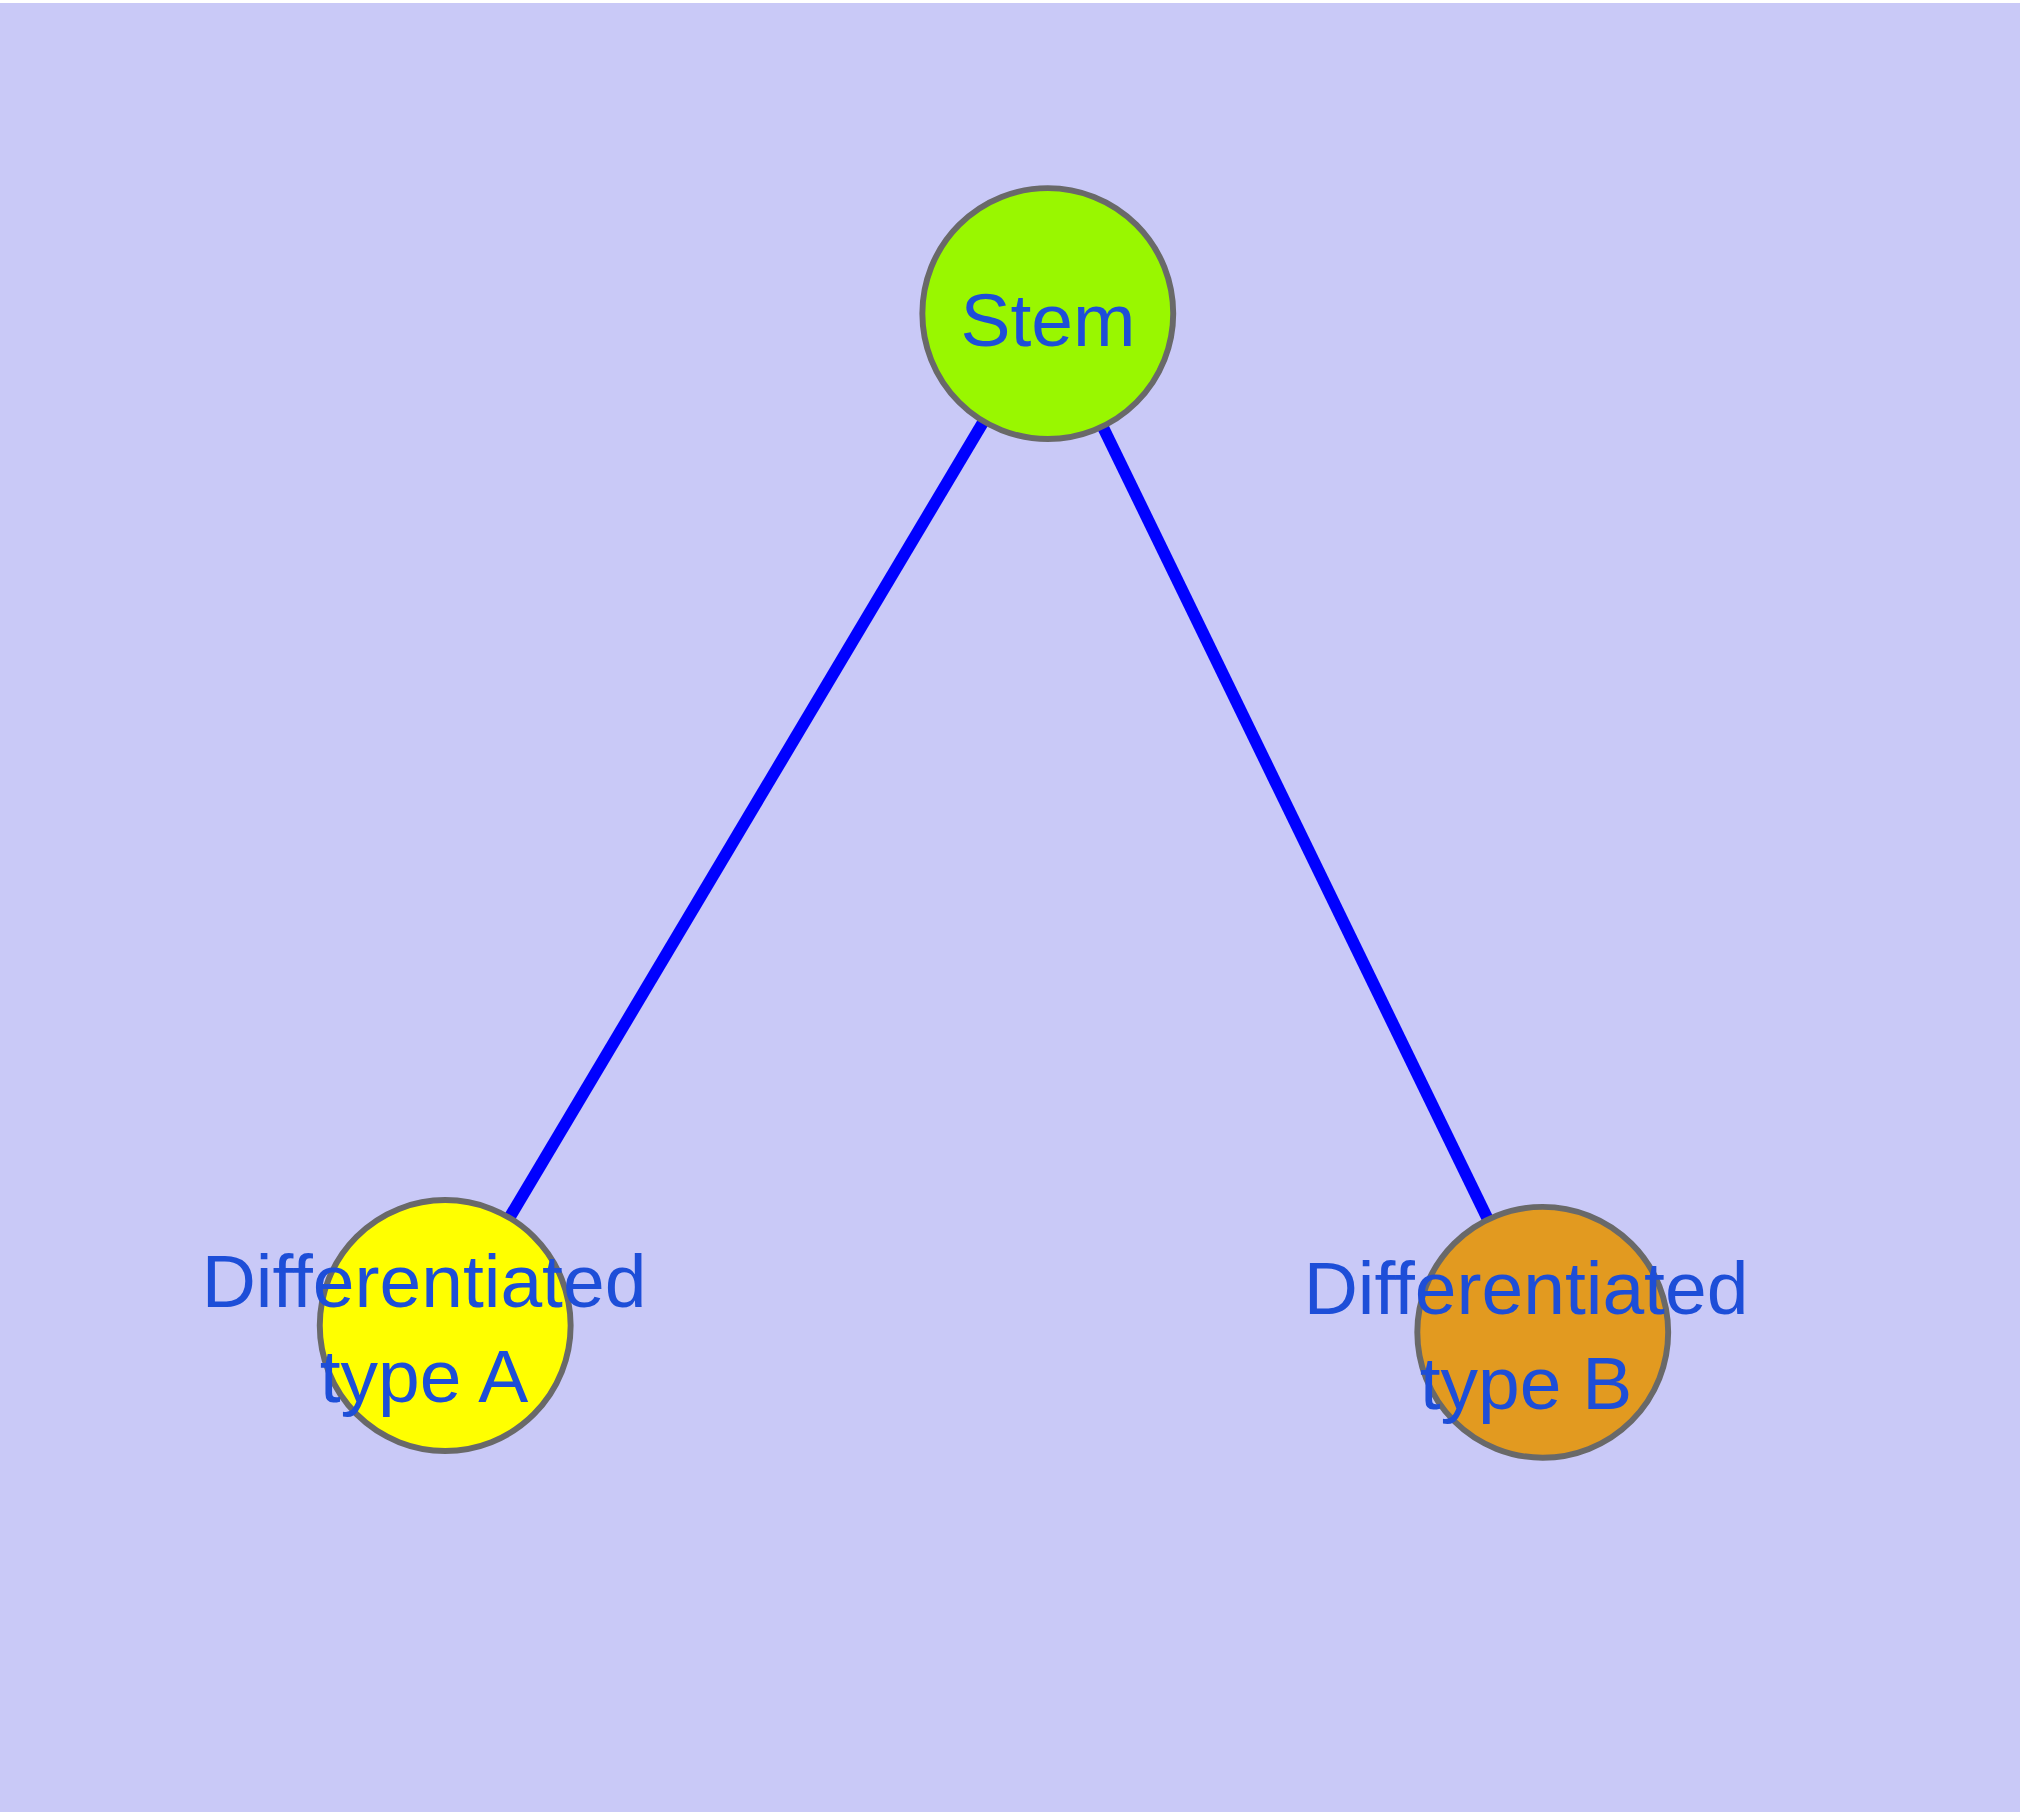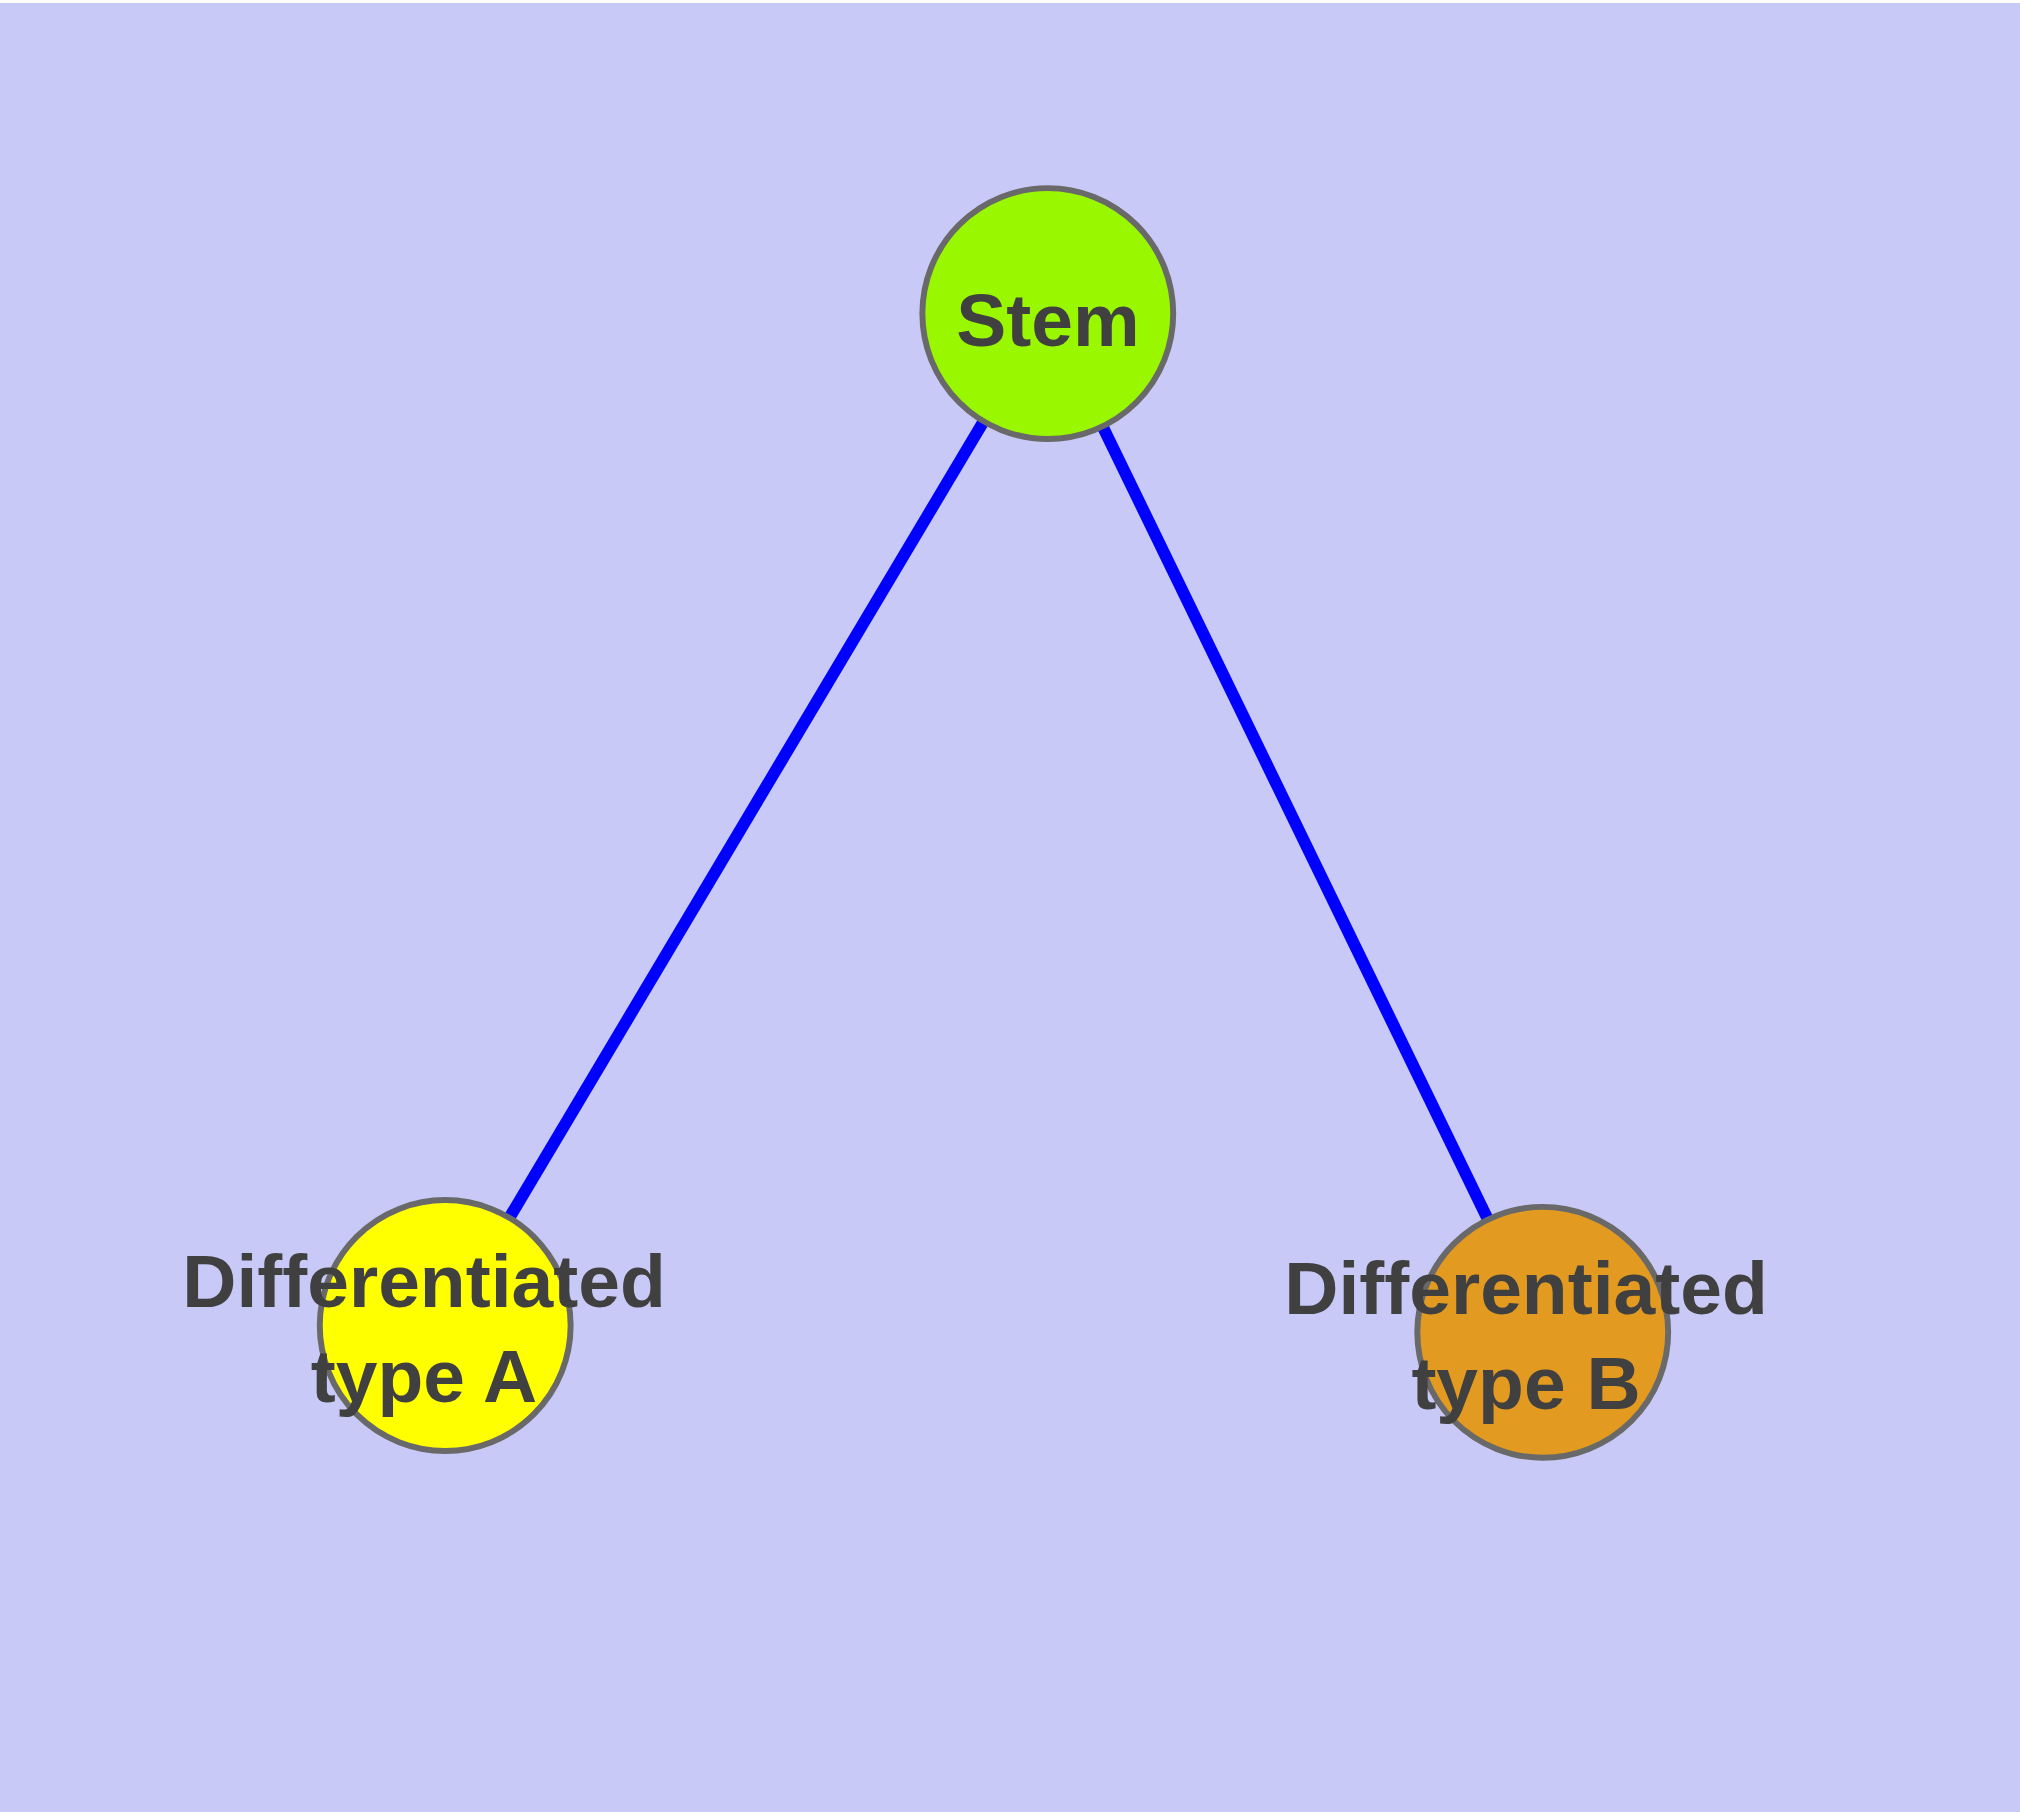--- a/index.html
+++ b/index.html
@@ -32,24 +32,24 @@
   .edge {
     stroke-width: 14px;
     stroke-linecap: butt;
   }
   .node {
     stroke-width: 7px;
   }
   .label {
     position: absolute;
     transform: translate(-50%, -50%);
-    color: #404040;
+    color: #1d4ed8;
     font-size: 75px;
     line-height: 95px;
-    font-weight: bold;
+    font-weight: normal;
     text-align: center;
     white-space: pre-line;
     letter-spacing: 0;
   }
 </style>
 </head>
 <body>
 
 <div class="scene">
 

